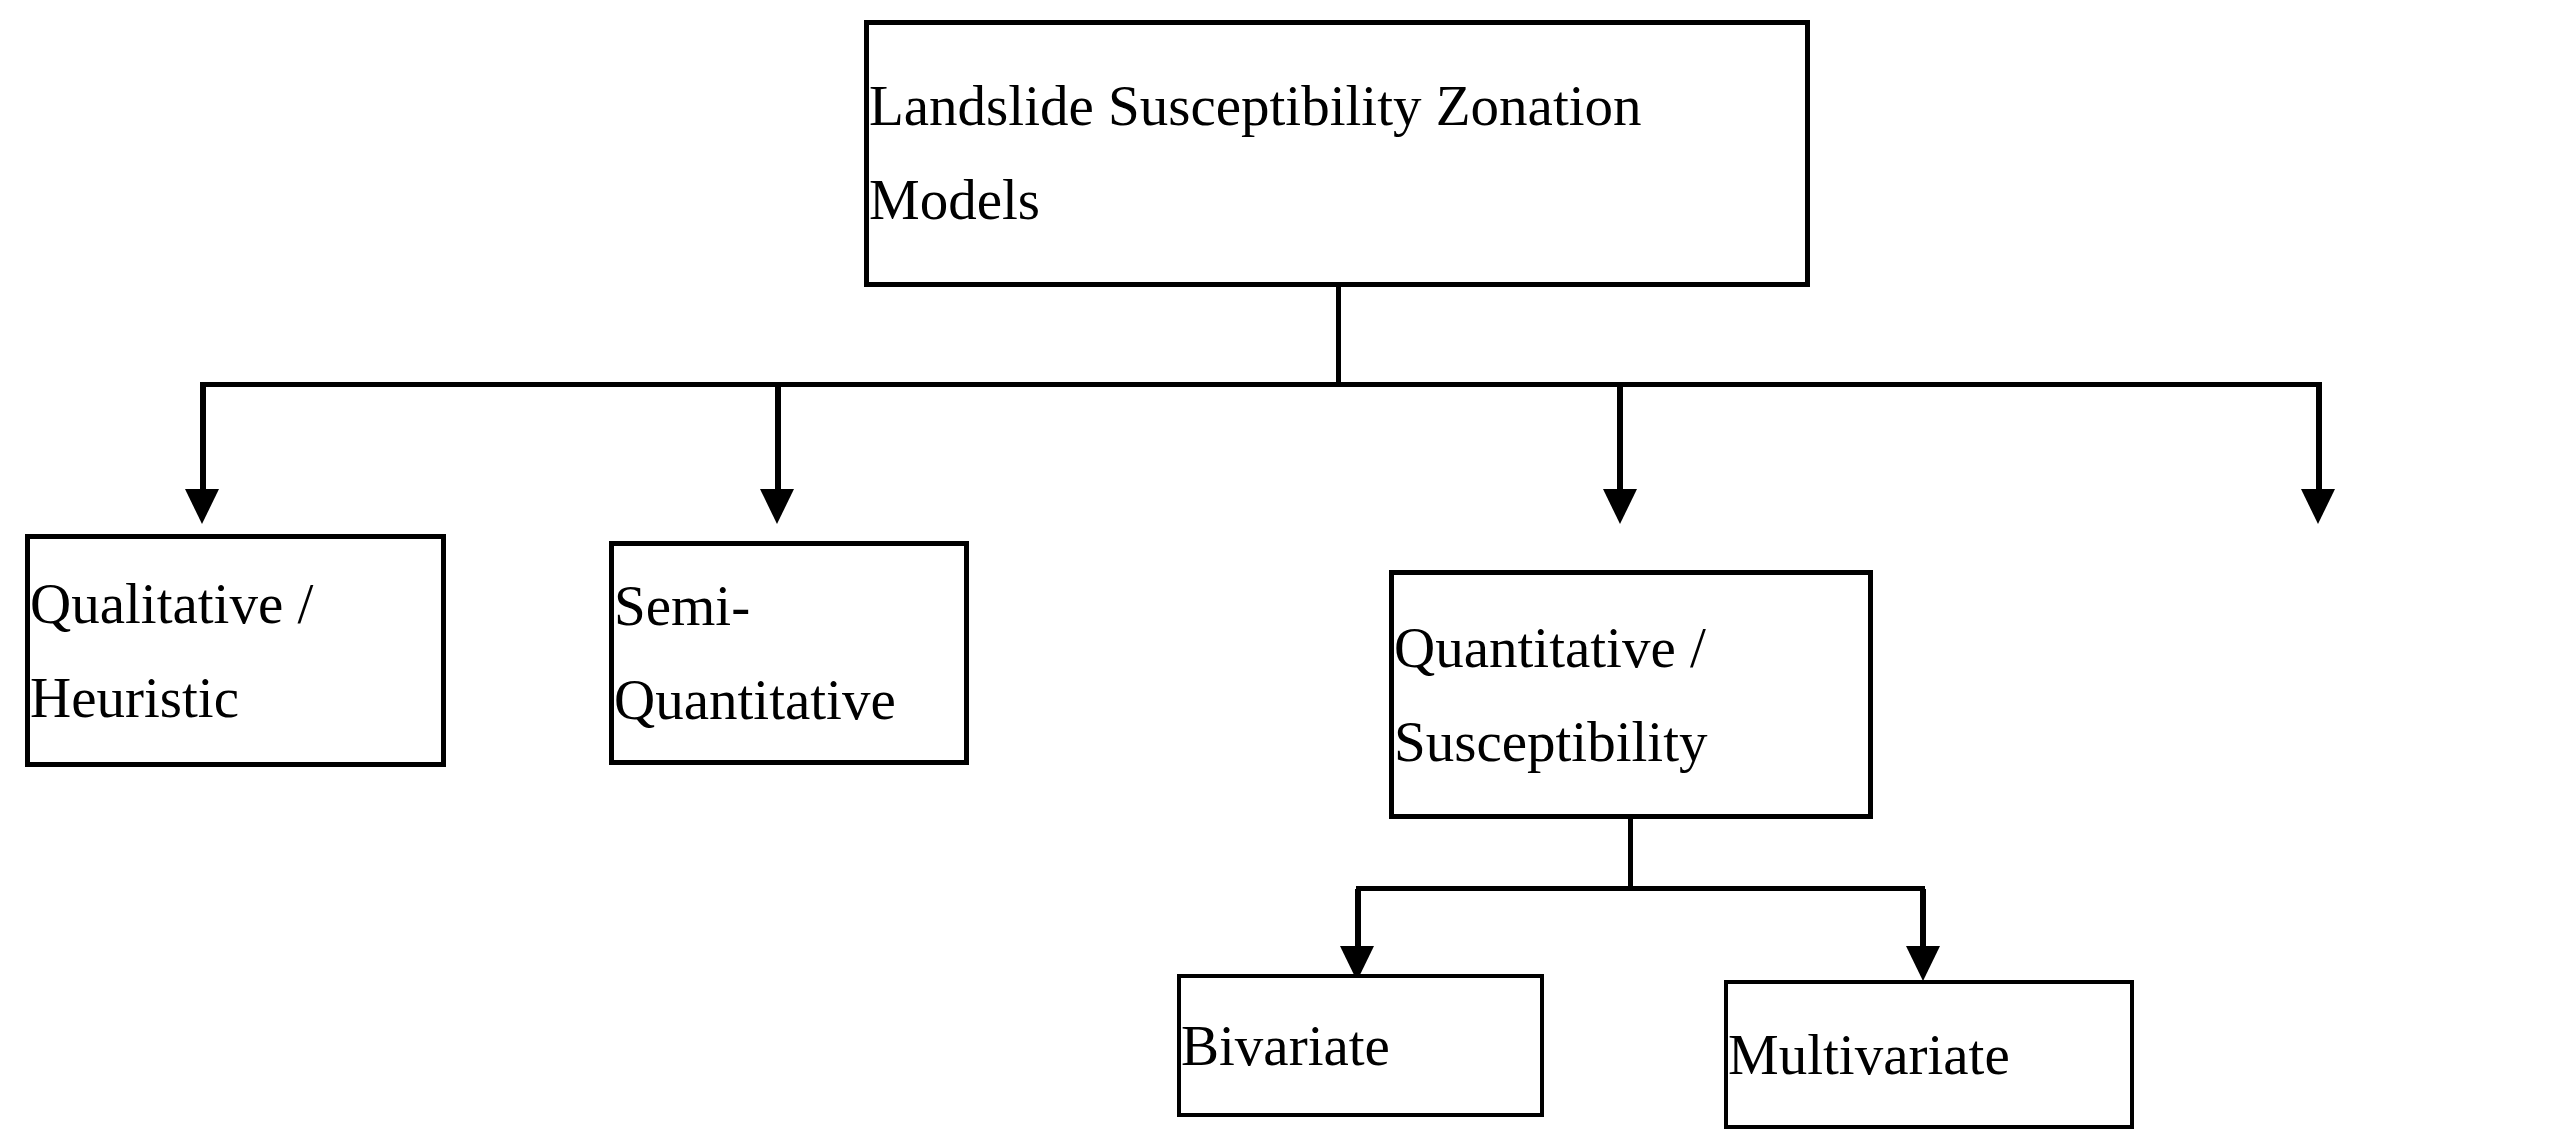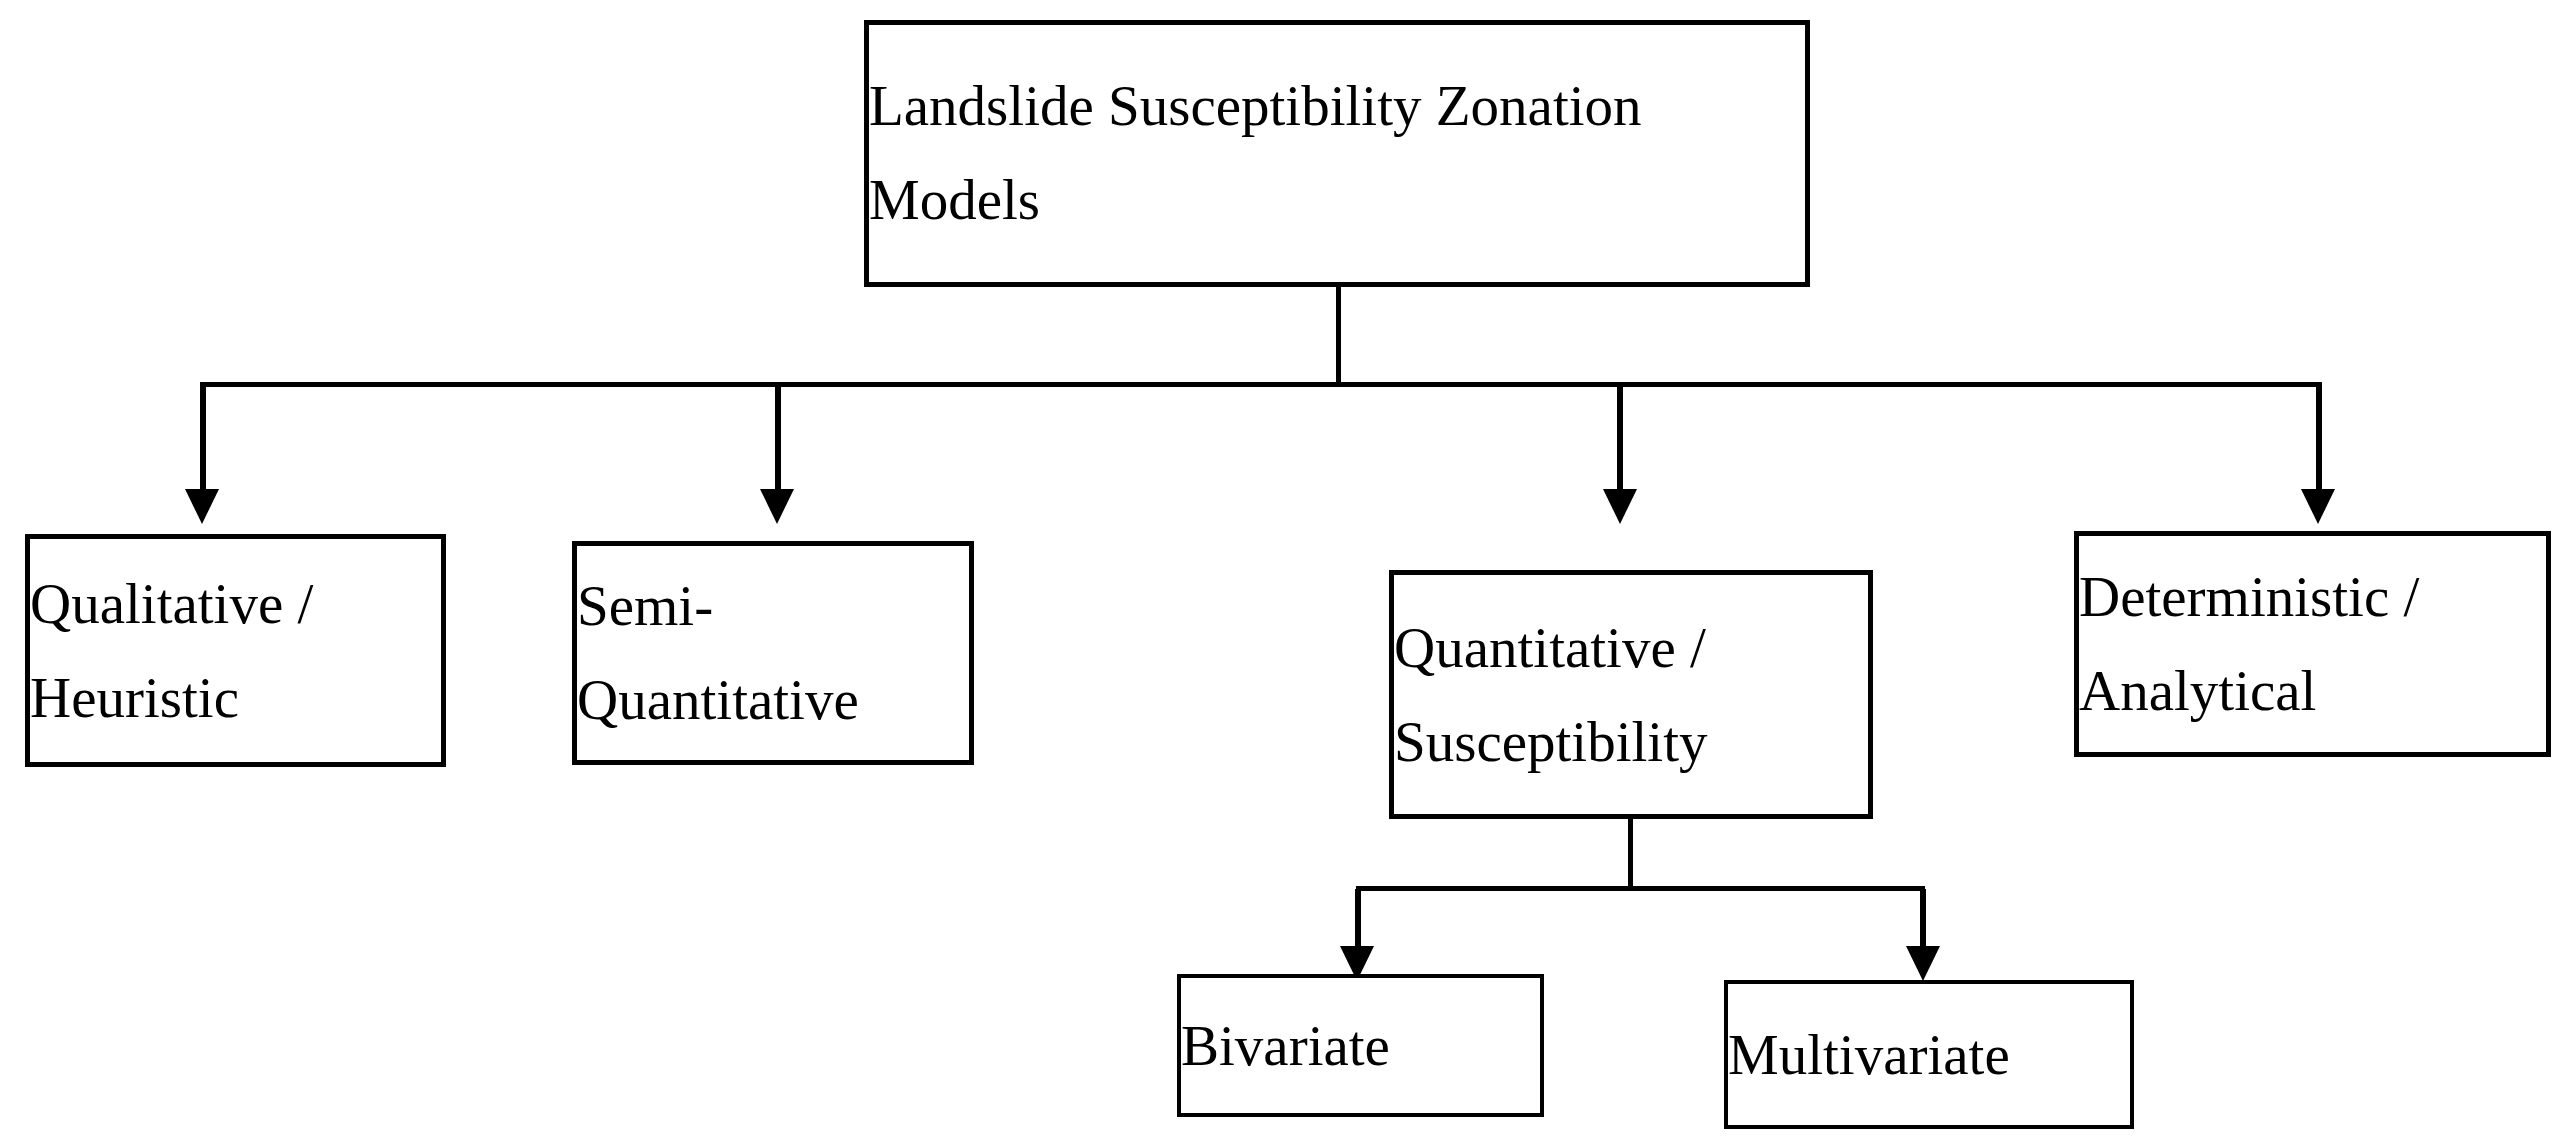--- a/index.html
+++ b/index.html
@@ -41,21 +41,21 @@
     position: absolute;
     width: 0;
     height: 0;
     border-left: 17px solid transparent;
     border-right: 17px solid transparent;
     border-top: 35px solid #000000;
   }
   
   #node-root          { left: 864px; top: 19.6px;   width: 946px; height: 267px; }
   #node-qualitative   { left: 25px;   top: 534px;  width: 421px;  height: 233px; }
-  #node-semi          { left: 572px;  top: 541px;  width: 402px;  height: 224px; font-family: Liberation Serif, serif; }
+  #node-semi          { left: 609px;  top: 541px;  width: 360px;  height: 224px; font-family: Liberation Serif, serif; }
   #node-quantitative  { left: 1389px; top: 539px;  width: 484px;  height: 249px; margin-top: 31px; }
   #node-deterministic { left: 2074px; top: 531px;  width: 477px;  height: 226px; }
   #node-bivariate     { left: 1177px; top: 974px; width: 367px;  height: 143px; border-width: 4.6px; }
   #node-multivariate  { left: 1724px; top: 980px; width: 410px;  height: 149px; border-width: 4.6px; }
   
   #edge-root-stem     { left: 1336px; top: 286px;  width: 5.2px;    height: 98px; }
   #edge-rail-top      { left: 200px;  top: 382px;  width: 2122px; height: 5.2px;  }
   #edge-drop1-shaft   { left: 200px;  top: 384px;  width: 5.9px;    height: 105px; }
   #edge-drop2-shaft   { left: 775px; top: 384px;  width: 5.9px;    height: 105px; }
   #edge-drop3-shaft   { left: 1617px; top: 384px;  width: 5.9px;    height: 105px; }
@@ -108,24 +108,20 @@
   <div class="node" id="node-semi">
     <span class="lbl">Semi-</span>
     <span class="lbl">Quantitative</span>
   </div>
 
   <div class="node" id="node-quantitative">
     <span class="lbl">Quantitative /</span>
     <span class="lbl">Susceptibility</span>
   </div>
 
-  <div class="node" id="node-deterministic">
-    <span class="lbl">Deterministic /</span>
-    <span class="lbl">Analytical</span>
-  </div>
 
   <div class="node" id="node-bivariate">
     <span class="lbl">Bivariate</span>
   </div>
 
   <div class="node" id="node-multivariate">
     <span class="lbl">Multivariate</span>
   </div>
 
 </div>

